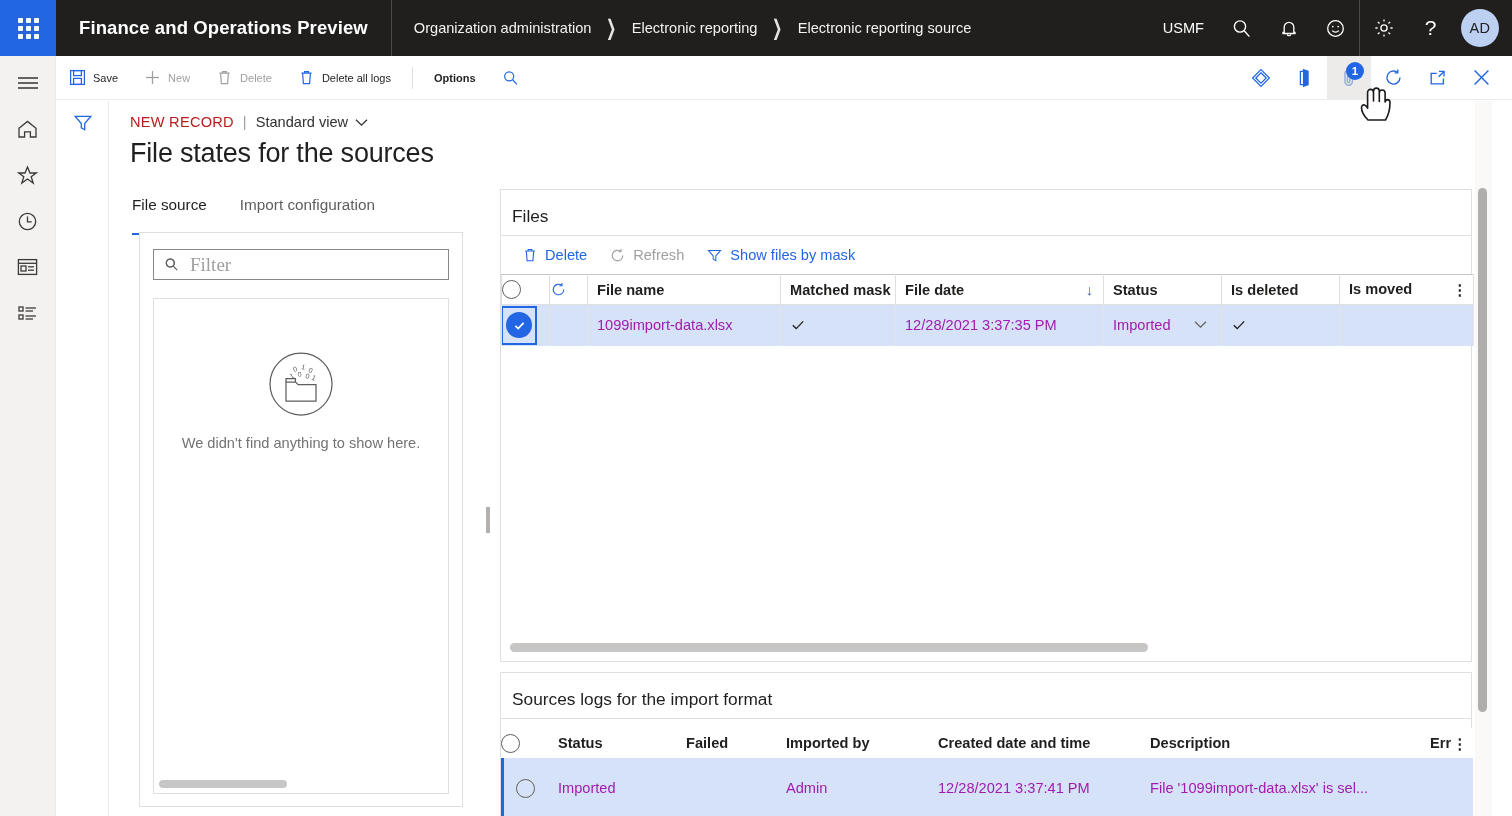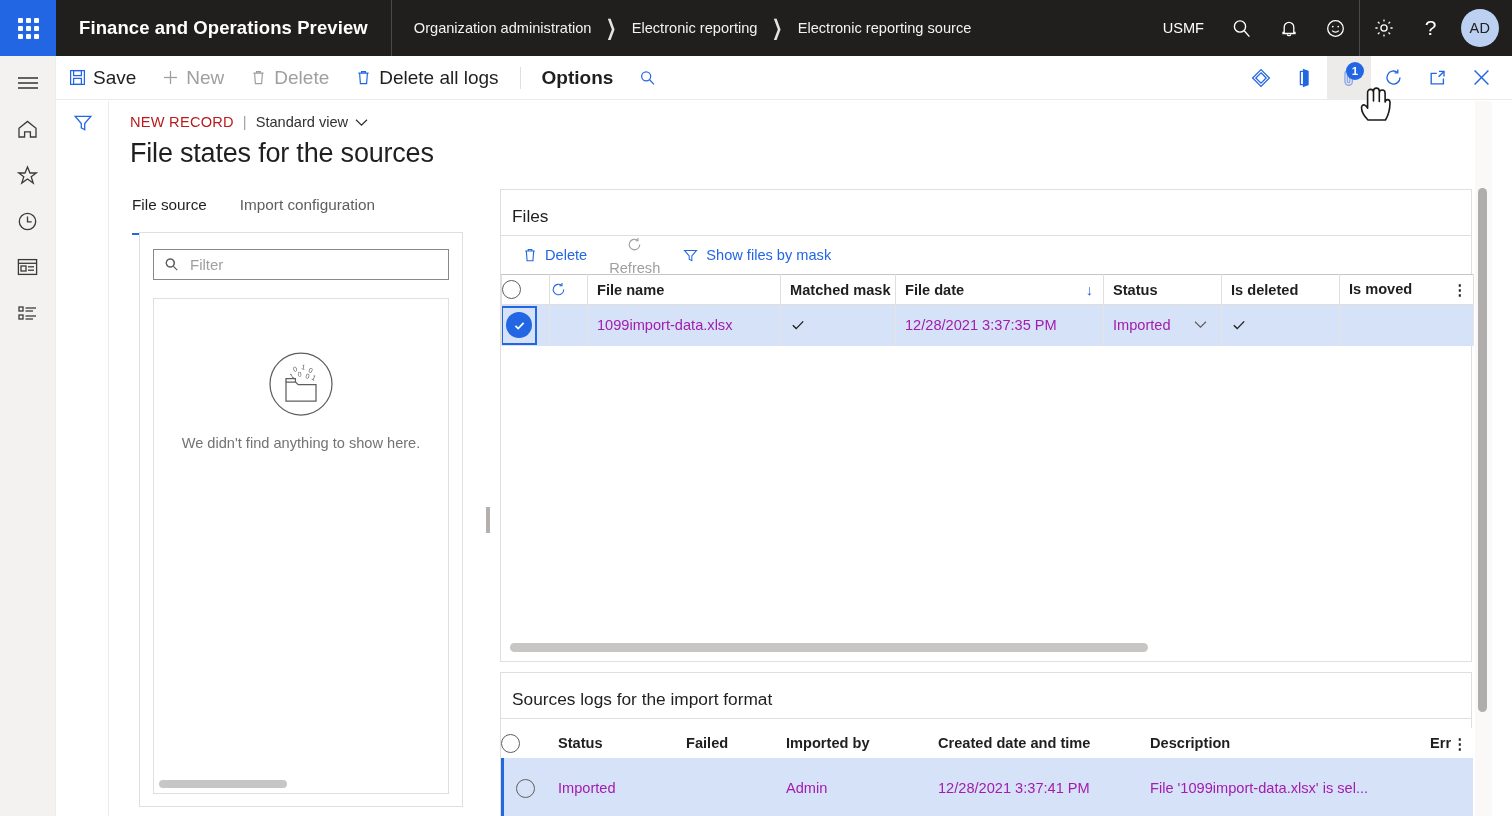--- a/index.html
+++ b/index.html
@@ -57,21 +57,21 @@
   }
 
   
   .cmdbar {
     position: absolute; left: 56px; top: 56px; width: 1456px; height: 44px;
     background: #ffffff; display: flex; align-items: center;
     border-bottom: 1px solid #edebe9;
   }
   .cmd {
     display: flex; align-items: center; gap: 7px; height: 40px;
-    padding: 0 13px; font-size: 19px; color: #201f1e; white-space: nowrap;
+    padding: 0 13px; font-size: 11px; color: #201f1e; white-space: nowrap;
   }
   .cmd.disabled { color: #a19f9d; }
   .cmd-ic { display: flex; align-items: center; justify-content: center; width: 17px; height: 17px; }
   .cmd-sep { width: 1px; height: 22px; background: #e1dfdd; margin: 0 8px; }
   .cmdright { margin-left: auto; display: flex; align-items: center; height: 44px; padding-right: 9px; }
   .cmdr-btn {
     width: 44px; height: 44px; display: flex; align-items: center;
     justify-content: center; position: relative;
   }
   .cmdr-btn.hover { background: #edebe9; }
@@ -127,22 +127,22 @@
   .leftpanel {
     position: absolute; left: 29px; top: 131px; width: 324px; height: 575px;
     border: 1px solid #e1dfdd; background: #ffffff;
   }
   .filterbox {
     margin: 16px 13px 0 13px; height: 31px; border: 1px solid #8a8886;
     display: flex; align-items: center; padding: 0 10px; gap: 9px;
     background: #fff;
   }
   .filterbox input {
-    border: none; outline: none; font-size: 15px; color: #201f1e;
-    font-family: Liberation Sans, sans-serif; width: 100%; background: transparent;
+    border: none; outline: none; font-size: 19px; color: #201f1e;
+    font-family: Liberation Serif, serif; width: 100%; background: transparent;
   }
   .filterbox input::placeholder { color: #a19f9d; }
   .emptybox {
     margin: 18px 13px 0 13px; height: 496px; border: 1px solid #e1dfdd;
     display: flex; flex-direction: column; align-items: center;
     padding-top: 52px; position: relative;
   }
   .empty-text { font-size: 14.6px; color: #737373; margin-top: 18px; }
   .hscroll-track {
     position: absolute; left: 1px; right: 1px; bottom: 2px; height: 11px;
@@ -166,21 +166,21 @@
   .card-logs  { left: 390px; top: 571px; width: 972px; height: 245px; border-bottom: none; }
   .card-title {
     font-size: 17.3px; color: #201f1e; padding: 16px 0 0 11px; height: 45px;
   }
   .card-sep { height: 1px; background: #e1dfdd; }
   .grid-toolbar { display: flex; align-items: center; height: 38px; padding-left: 10px; }
   .gt-btn {
     display: flex; align-items: center; gap: 7px; font-size: 14.6px;
     color: #2266e3; padding: 0 11px; height: 38px; white-space: nowrap;
   }
-  .gt-btn.disabled { color: #a19f9d; flex-direction: column; }
+  .gt-btn.disabled { color: #a19f9d; }
 
   table.grid { width: 100%; border-collapse: collapse; table-layout: fixed; }
   table.grid th {
     font-size: 14.6px; font-weight: bold; color: #201f1e; text-align: left;
     height: 30px; border: 1px solid #e1dfdd; border-top: 1px solid #c8c6c4;
     padding: 0 0 0 9px; background: #ffffff; white-space: nowrap; overflow: hidden;
   }
   table.grid td {
     font-size: 14.6px; color: #a21caf; height: 41px;
     border-left: 1px solid #e6e4e2; border-right: 1px solid #e6e4e2;

